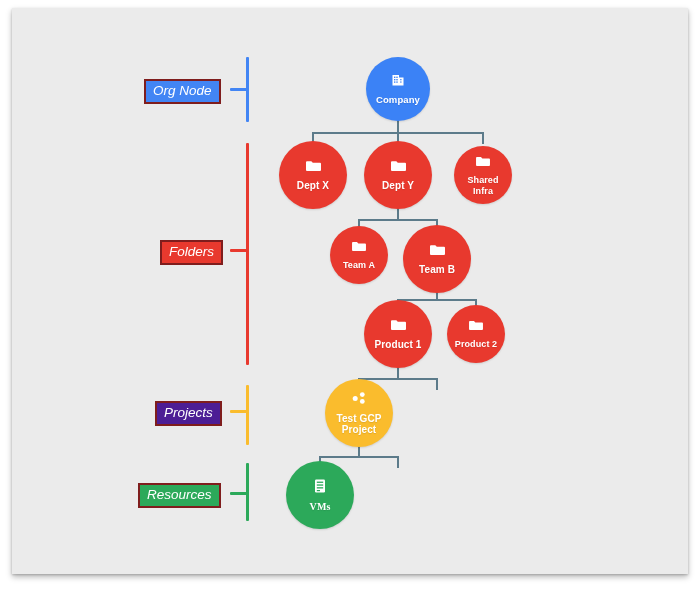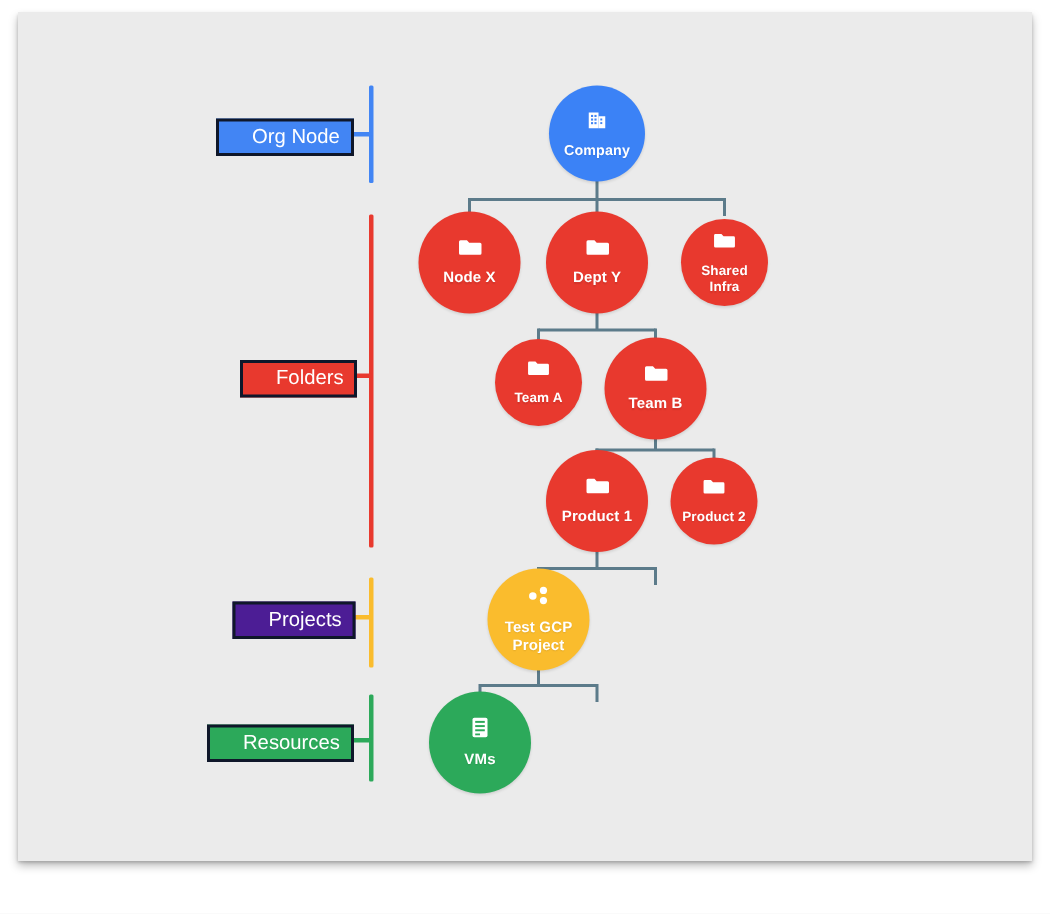--- a/index.html
+++ b/index.html
@@ -83,25 +83,26 @@
   }
   .cat-tick {
     position: absolute;
     height: 3px;
     border-radius: 1px;
   }
   .cat-label {
     position: absolute;
     color: #ffffff;
     font-size: 13.5px;
-    padding: 2px 7px 3px 22px;
+    padding: 2px 7px 3px 7px;
     white-space: nowrap;
-    border: 2px solid #0f172a;
+    border: 2px solid #7f1d1d;
     box-sizing: border-box;
     line-height: 1.15;
+    font-style: italic;
   }
   .cat-blue   { background: #4285f4; }
   .cat-red    { background: #e8392e; }
   .cat-yellow { background: #4c1d95; }
   .cat-green  { background: #2ca95a; }
   .bg-blue   { background: #4285f4; }
   .bg-red    { background: #e8392e; }
   .bg-yellow { background: #fabc2d; }
   .bg-green  { background: #2ca95a; }
 </style>
@@ -171,21 +172,21 @@
     </span>
     <span class="label">Company</span>
   </div>
 
   <div class="node folder sz-md" style="left:279px; top:141px;">
     <span class="ico">
       <svg width="17" height="14" viewBox="0 0 17 14">
         <path d="M1 3.2a1 1 0 0 1 1-1h4.3l1.5 1.6H15a1 1 0 0 1 1 1v6.1a1 1 0 0 1-1 1H2a1 1 0 0 1-1-1z" fill="#ffffff"></path>
       </svg>
     </span>
-    <span class="label">Node X</span>
+    <span class="label">Dept X</span>
   </div>
 
   <div class="node folder sz-md" style="left:364px; top:141px;">
     <span class="ico">
       <svg width="17" height="14" viewBox="0 0 17 14">
         <path d="M1 3.2a1 1 0 0 1 1-1h4.3l1.5 1.6H15a1 1 0 0 1 1 1v6.1a1 1 0 0 1-1 1H2a1 1 0 0 1-1-1z" fill="#ffffff"></path>
       </svg>
     </span>
     <span class="label">Dept Y</span>
   </div>
@@ -240,21 +241,21 @@
       <svg width="17" height="15" viewBox="0 0 17 15">
         <circle cx="4.2" cy="7.4" r="2.5" fill="#ffffff"></circle>
         <circle cx="11.3" cy="3.6" r="2.4" fill="#ffffff"></circle>
         <circle cx="11.3" cy="10.4" r="2.4" fill="#ffffff"></circle>
       </svg>
     </span>
     <span class="label">Test GCP Project</span>
   </div>
 
 
-  <div class="node resource sz-md" style="left:286px; top:461px;">
+  <div class="node resource sz-md" style="left:286px; top:461px;font-family:Liberation Serif, serif;">
     <span class="ico">
       <svg width="14" height="16" viewBox="0 0 14 16">
         <rect x="2" y="1.5" width="10" height="13" rx="1.2" fill="#ffffff"></rect>
         <rect x="3.8" y="3.6" width="6.4" height="1.3" fill="#2ca95a"></rect>
         <rect x="3.8" y="6.4" width="6.4" height="1.3" fill="#2ca95a"></rect>
         <rect x="3.8" y="9.2" width="6.4" height="1.3" fill="#2ca95a"></rect>
         <rect x="3.8" y="12" width="3.2" height="1.2" fill="#2ca95a"></rect>
       </svg>
     </span>
     <span class="label">VMs</span>

